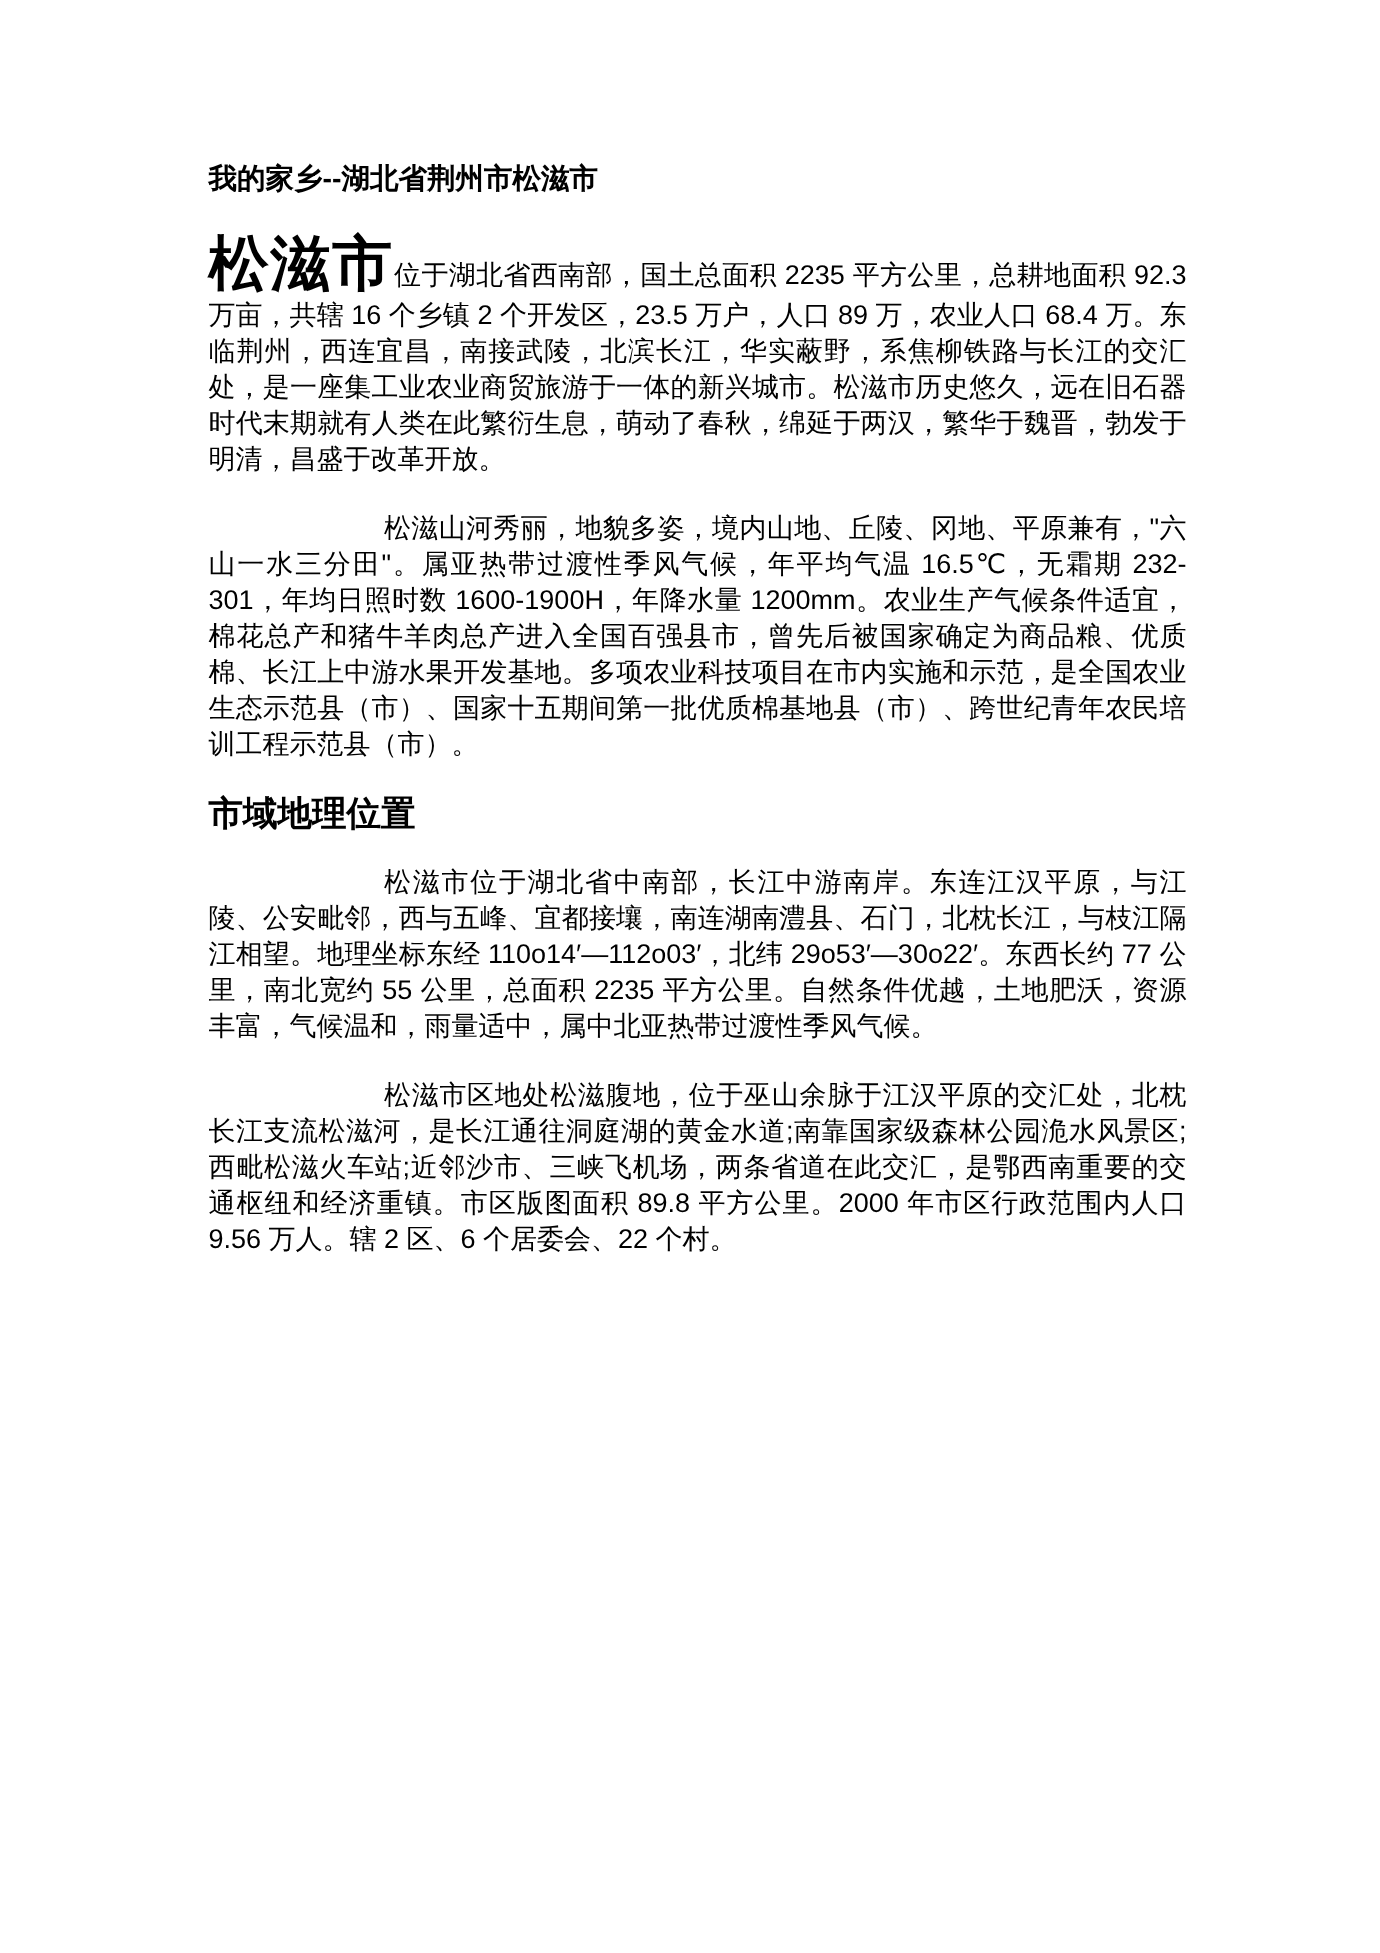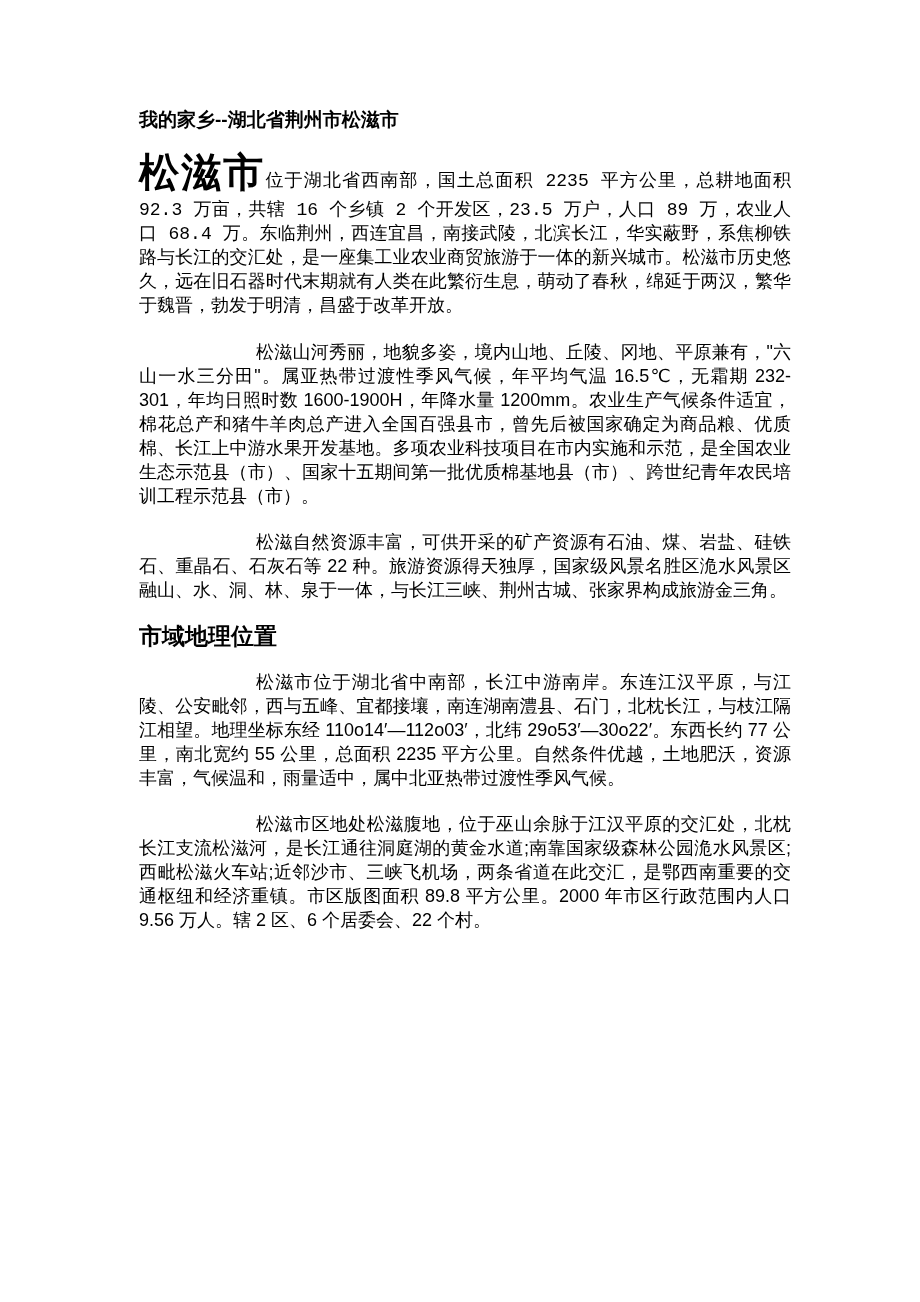--- a/index.html
+++ b/index.html
@@ -28,21 +28,20 @@
   }
   .doc-title {
     font-size: 19px;
     font-weight: bold;
     line-height: 24px;
     margin: 0 0 22px 0;
     text-align: left;
   }
   .lead-para {
     margin: 0 0 22px 0;
-    font-family: Liberation Mono, monospace;
   }
   .lead-heading {
     font-size: 40px;
     font-weight: bold;
     line-height: 44px;
     letter-spacing: 1px;
   }
   .para {
     margin: 0 0 22px 0;
     text-indent: 117px;
@@ -60,21 +59,20 @@
 
 <div class="page">
   <div class="content">
 
     <p class="doc-title">我的家乡--湖北省荆州市松滋市</p>
 
     <p class="lead-para"><span class="lead-heading">松滋市</span><span>位于湖北省西南部，国土总面积 2235 平方公里，总耕地面积 92.3 万亩，共辖 16 个乡镇 2 个开发区，23.5 万户，人口 89 万，农业人口 68.4 万。东临荆州，西连宜昌，南接武陵，北滨长江，华实蔽野，系焦柳铁路与长江的交汇处，是一座集工业农业商贸旅游于一体的新兴城市。松滋市历史悠久，远在旧石器时代末期就有人类在此繁衍生息，萌动了春秋，绵延于两汉，繁华于魏晋，勃发于明清，昌盛于改革开放。</span></p>
 
     <p class="para">松滋山河秀丽，地貌多姿，境内山地、丘陵、冈地、平原兼有，"六山一水三分田"。属亚热带过渡性季风气候，年平均气温 16.5℃，无霜期 232-301，年均日照时数 1600-1900H，年降水量 1200mm。农业生产气候条件适宜，棉花总产和猪牛羊肉总产进入全国百强县市，曾先后被国家确定为商品粮、优质棉、长江上中游水果开发基地。多项农业科技项目在市内实施和示范，是全国农业生态示范县（市）、国家十五期间第一批优质棉基地县（市）、跨世纪青年农民培训工程示范县（市）。</p>
 
-    <p class="para">松滋自然资源丰富，可供开采的矿产资源有石油、煤、岩盐、硅铁石、重晶石、石灰石等 22 种。旅游资源得天独厚，国家级风景名胜区洈水风景区融山、水、洞、林、泉于一体，与长江三峡、荆州古城、张家界构成旅游金三角。</p>
 
     <p class="section-heading">市域地理位置</p>
 
     <p class="para">松滋市位于湖北省中南部，长江中游南岸。东连江汉平原，与江陵、公安毗邻，西与五峰、宜都接壤，南连湖南澧县、石门，北枕长江，与枝江隔江相望。地理坐标东经 110o14′—112o03′，北纬 29o53′—30o22′。东西长约 77 公里，南北宽约 55 公里，总面积 2235 平方公里。自然条件优越，土地肥沃，资源丰富，气候温和，雨量适中，属中北亚热带过渡性季风气候。</p>
 
 
 
     <p class="para">松滋市区地处松滋腹地，位于巫山余脉于江汉平原的交汇处，北枕长江支流松滋河，是长江通往洞庭湖的黄金水道;南靠国家级森林公园洈水风景区;西毗松滋火车站;近邻沙市、三峡飞机场，两条省道在此交汇，是鄂西南重要的交通枢纽和经济重镇。市区版图面积 89.8 平方公里。2000 年市区行政范围内人口 9.56 万人。辖 2 区、6 个居委会、22 个村。</p>
 
   </div>

